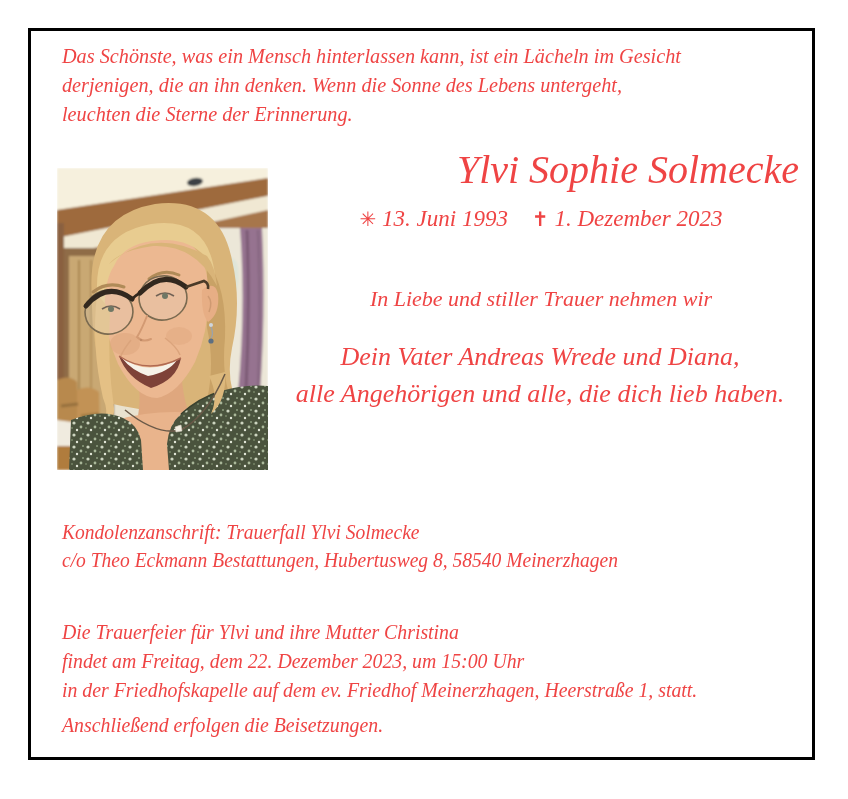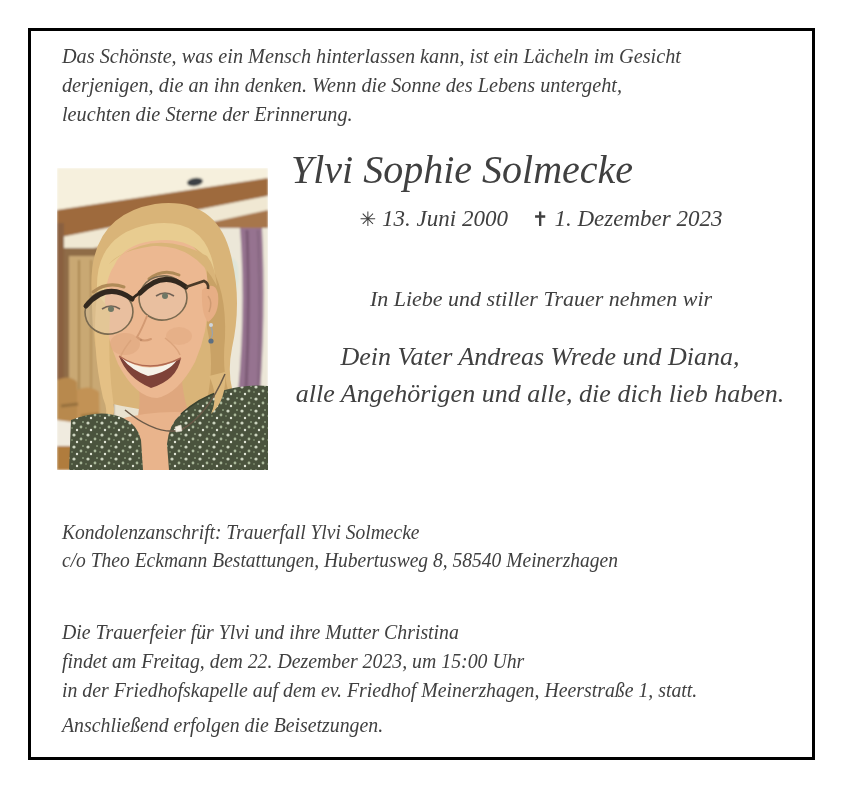--- a/index.html
+++ b/index.html
@@ -2,38 +2,38 @@
 <html><head>
 <meta charset="utf-8">
 <style>
   html,body{margin:0;padding:0;background:#ffffff;}
   .page{
     position:relative;
     width:848px;height:799px;
     background:#ffffff;
     overflow:hidden;
     font-family:"Liberation Serif","DejaVu Serif",serif;
-    color:#404040;
+    color:#ef4444;
   }
   .frame{
     position:absolute;left:28px;top:28px;width:787px;height:732px;
     border:3px solid #000000;box-sizing:border-box;background:#ffffff;
   }
   .txt{font-style:italic;white-space:nowrap;}
   .quote{
     position:absolute;left:62px;top:41px;
     font-size:22px;line-height:29px;
     transform:scaleX(.92);transform-origin:left top;
   }
   .photo{
     position:absolute;left:57px;top:168px;width:211px;height:302px;display:block;
   }
   .name{
-    position:absolute;left:291px;top:147px;width:516px;
-    text-align:left;font-size:40px;line-height:1.15;
+    position:absolute;left:283px;top:147px;width:516px;
+    text-align:right;font-size:40px;line-height:1.15;
   }
   .dates{
     position:absolute;left:283px;top:206px;width:516px;
     text-align:center;font-size:23px;font-style:italic;
   }
   .dates .sym{font-style:normal;font-family:"DejaVu Sans","Liberation Serif",sans-serif;font-size:20px;}
   .dates .death{margin-left:24px;}
   .farewell{
     position:absolute;left:283px;top:284px;width:516px;
     text-align:center;font-size:22px;line-height:29px;font-style:italic;
@@ -176,21 +176,21 @@
 
       <path d="M152,208 Q162,228 154,246 Q170,232 168,204 Z" fill="#dcb87c"></path>
 
       <path d="M68,242 Q100,268 124,262 Q150,248 168,206" stroke="#6a5948" stroke-width="1.5" fill="none"></path>
       <path d="M118,259 l6,-2 l1,6 l-6,1 z" fill="#f2eee2" stroke="#d8d2c2" stroke-width="0.6"></path>
     </g>
   </svg>
 
   <div class="name txt">Ylvi Sophie Solmecke</div>
   <div class="dates">
-    <span><span class="sym">✳</span> <span>13. Juni 2000</span></span><span class="death"><span class="sym">✝</span> <span>1. Dezember 2023</span></span>
+    <span><span class="sym">✳</span> <span>13. Juni 1993</span></span><span class="death"><span class="sym">✝</span> <span>1. Dezember 2023</span></span>
   </div>
 
   <div class="farewell">
     <div>In Liebe und stiller Trauer nehmen wir</div>
   </div>
 
   <div class="mourners">
     <div>Dein Vater Andreas Wrede und Diana,</div>
     <div>alle Angehörigen und alle, die dich lieb haben.</div>
   </div>

